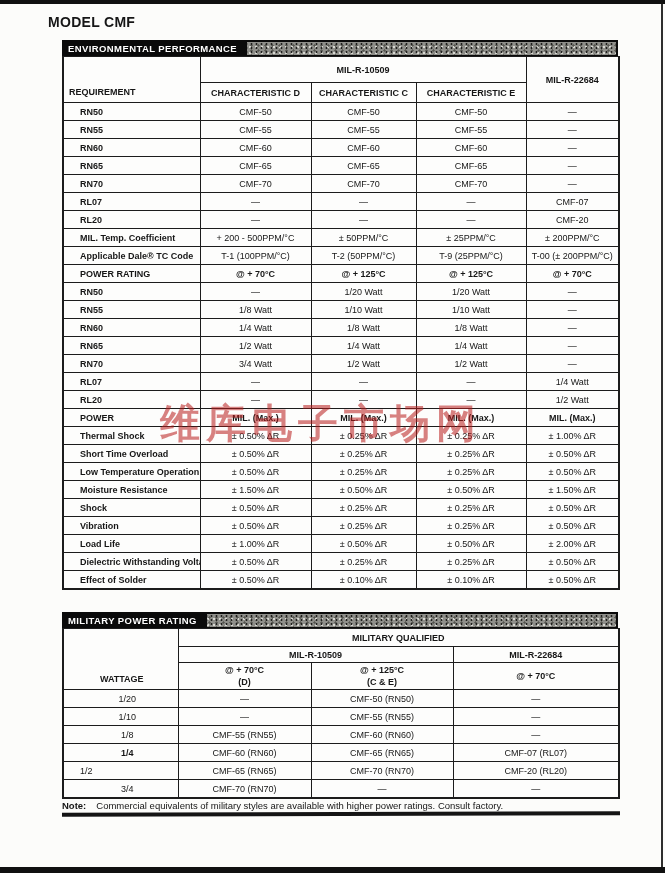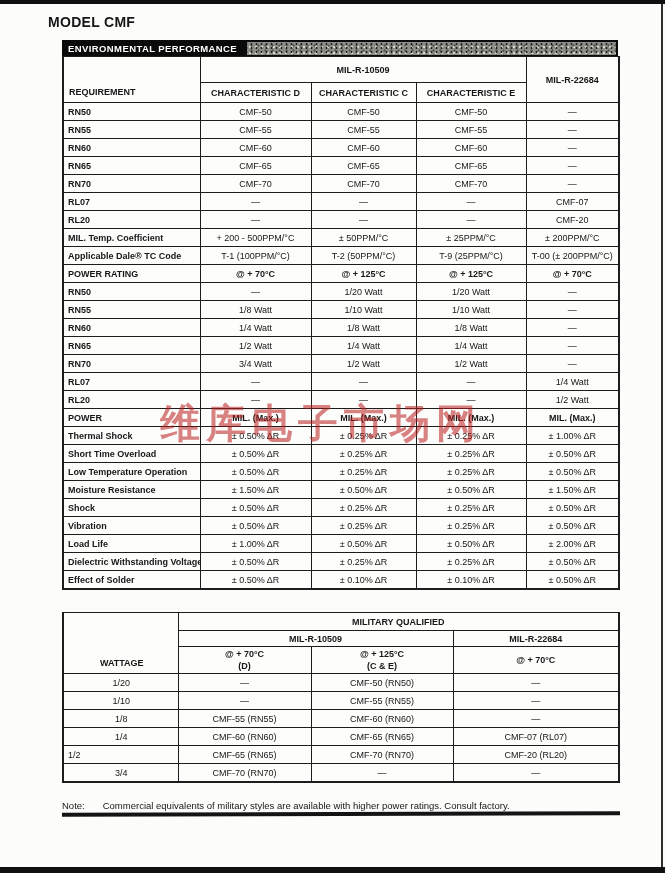--- a/index.html
+++ b/index.html
@@ -22,32 +22,32 @@
           background-size:5px 4px,7px 5px,6px 6px;
           background-position:0 0,2px 1px,3px 2px;}
   .texbar .bar-label{background:#0a0a0a;color:#ffffff;font-size:9.5px;font-weight:bold;
           letter-spacing:.4px;padding:0 10px 0 4px;display:flex;align-items:center;white-space:nowrap;}
   table{border-collapse:collapse;width:556px;table-layout:fixed;background:#fdfdfc;}
   table,td,th{border:1px solid #1c1c1c;}
   table{border-width:2px;border-top-width:0;}
   th,td{font-size:9px;padding:0 3px;text-align:center;vertical-align:middle;
         overflow:hidden;white-space:nowrap;}
   th{font-weight:bold;}
-  td.rowlabel{text-align:left;font-weight:bold;padding-left:4px;}
+  td.rowlabel{text-align:left;font-weight:bold;padding-left:16px;}
   .env-data td{height:17px;}
   .mil-data td{height:17px;}
   .env-h1 th{height:25px;}
   .env-h2 th{height:19px;}
   .va-bottom{vertical-align:bottom;text-align:left;padding-left:5px;padding-bottom:5px;}
   .b{font-weight:bold;}
   .two-line{line-height:12px;}
   .watermark{position:absolute;left:160px;top:396px;z-index:30;pointer-events:none;
         font-size:40px;letter-spacing:6px;color:#b91c1c;opacity:.55;font-weight:bold;white-space:nowrap;}
   .note-line{position:absolute;left:62px;top:800px;width:556px;font-size:9.5px;}
-  .note-line .nlabel{font-weight:normal;margin-right:18px;}
+  .note-line .nlabel{font-weight:bold;margin-right:10px;}
   .thick-rule{position:absolute;left:62px;top:812px;width:558px;height:4px;background:#141414;
         transform:rotate(-0.15deg);}
 </style>
 </head>
 <body>
 
 <div class="scan-strip-top"></div>
 <div class="scan-strip-bottom"></div>
 <div class="scan-line-right"></div>
 
@@ -267,20 +267,23 @@
           <td>± 0.10% ΔR</td>
           <td>± 0.50% ΔR</td>
         </tr>
       </tbody>
   </table>
 </div>
 
 <div class="watermark">维库电子市场网</div>
 
 <div class="tbl-wrap mil">
+  <div class="texbar">
+    <span class="bar-label">MILITARY POWER RATING</span>
+  </div>
   <table>
     <colgroup>
       <col style="width:115px">
         <col style="width:133px">
         <col style="width:142px">
         <col style="width:166px">
     </colgroup>
     <thead>
       <tr>
         <th rowspan="3" class="va-bottom" style="text-align:center;">WATTAGE</th>
@@ -315,21 +318,21 @@
           <td>CMF-55 (RN55)</td>
           <td>—</td>
         </tr>
         <tr>
           <td class="rowlabel" style="text-align: center; font-weight: normal;">1/8</td>
           <td>CMF-55 (RN55)</td>
           <td>CMF-60 (RN60)</td>
           <td>—</td>
         </tr>
         <tr>
-          <td class="rowlabel" style="text-align: center; font-weight: normal;">1/4</td>
+          <td class="rowlabel" style="text-align: center; font-weight: bold;">1/4</td>
           <td>CMF-60 (RN60)</td>
           <td>CMF-65 (RN65)</td>
           <td>CMF-07 (RL07)</td>
         </tr>
         <tr>
           <td class="rowlabel" style="text-align: left; font-weight: normal;">1/2</td>
           <td>CMF-65 (RN65)</td>
           <td>CMF-70 (RN70)</td>
           <td>CMF-20 (RL20)</td>
         </tr>

